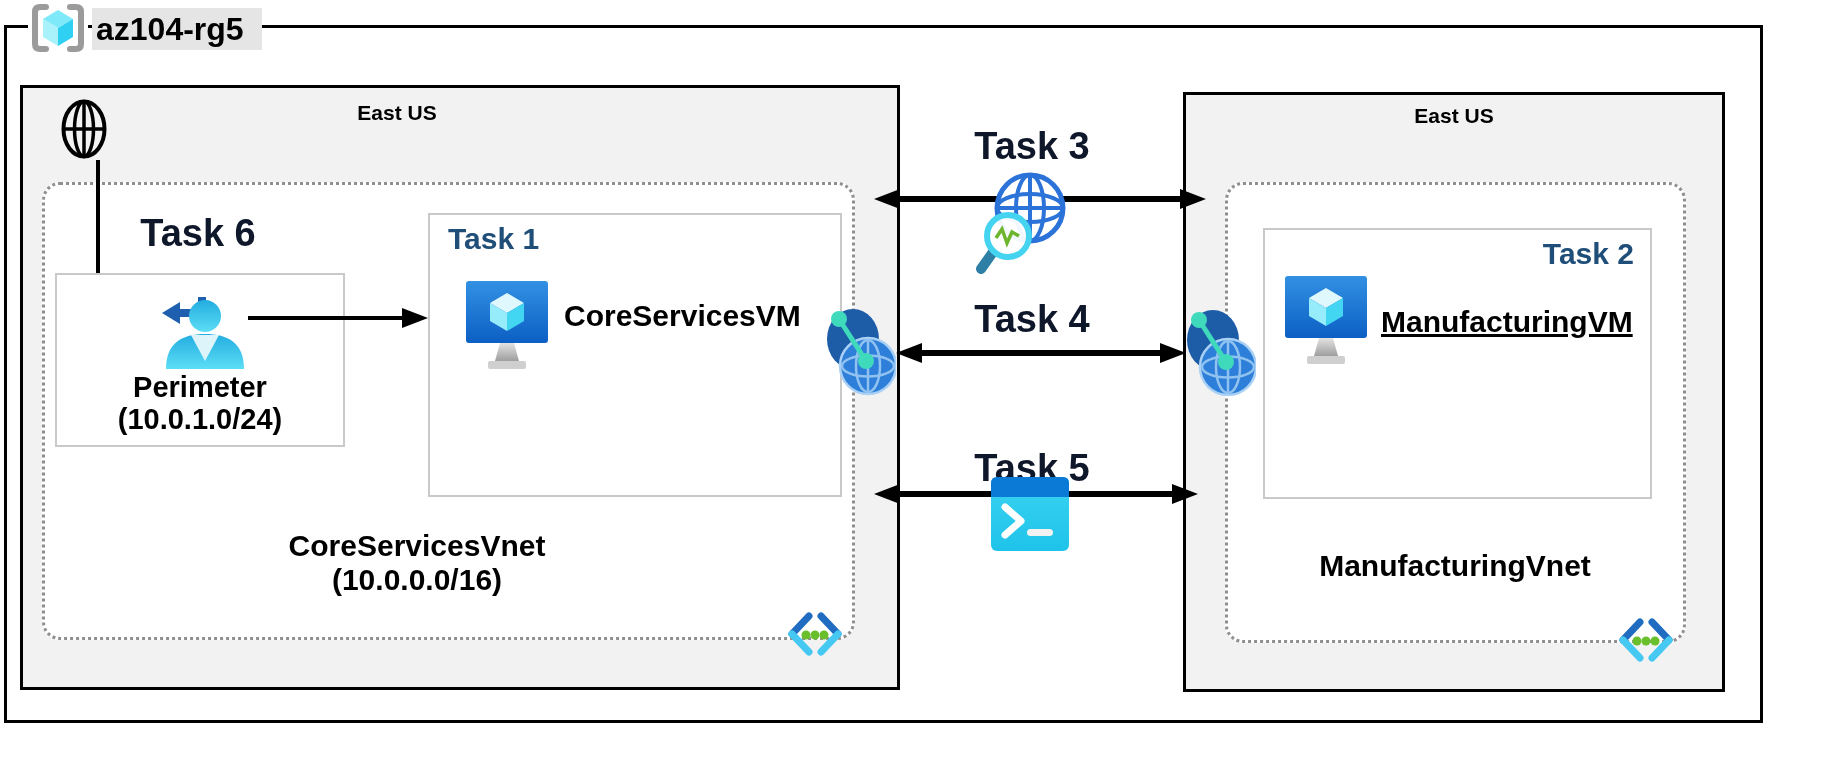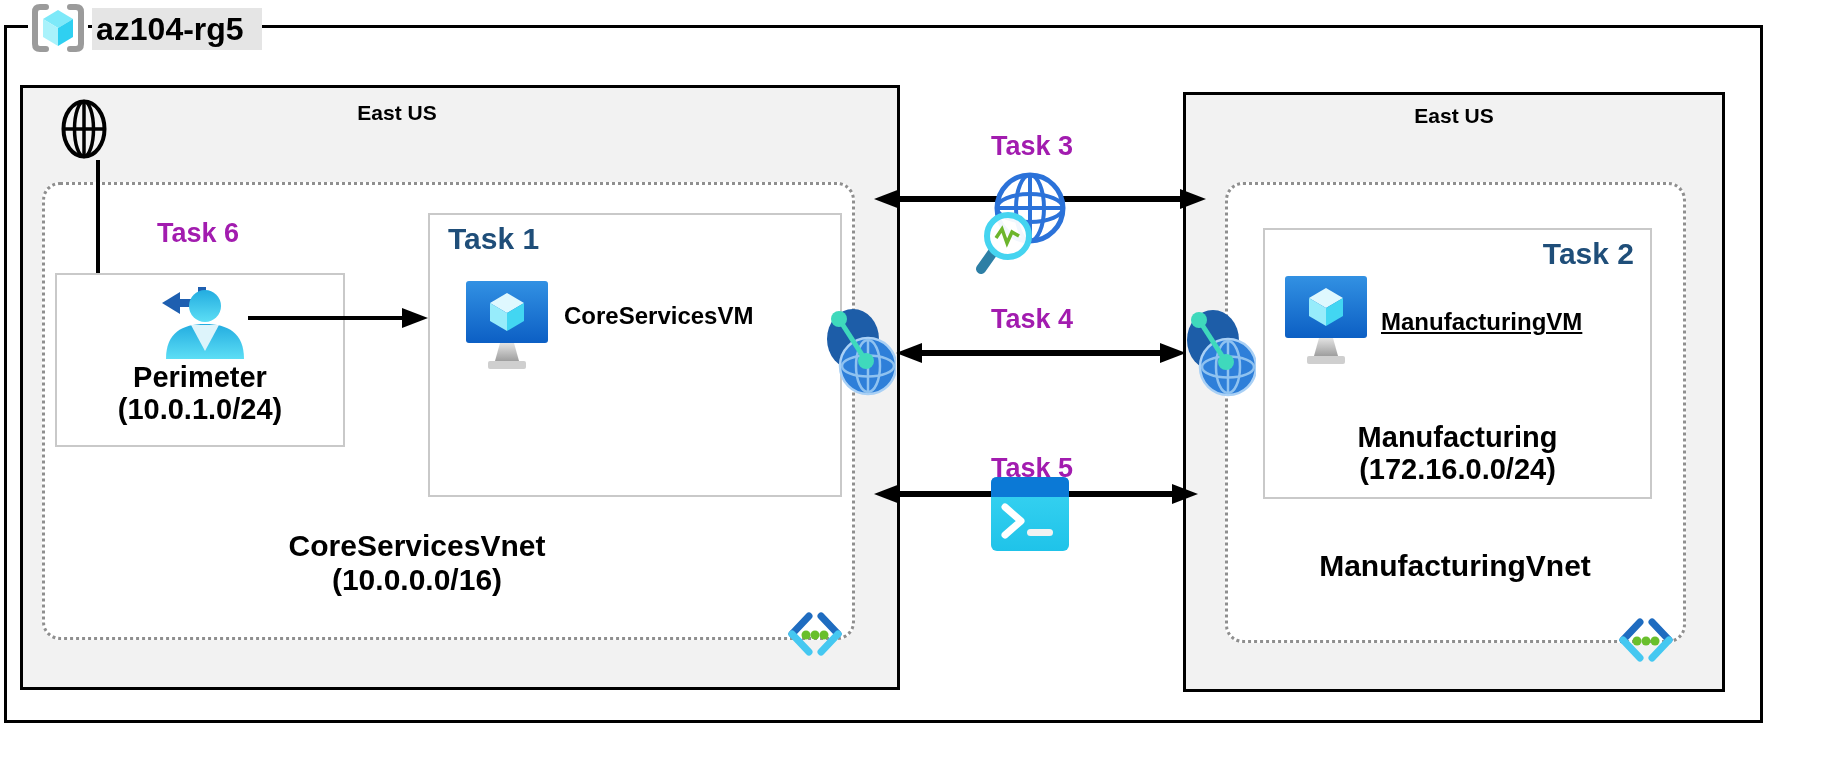--- a/index.html
+++ b/index.html
@@ -15,35 +15,35 @@
   .region-left{left:20px;top:85px;width:880px;height:605px;}
   .region-right{left:1183px;top:92px;width:542px;height:600px;}
   .region-title{font-size:21px;text-align:center;width:240px;}
   .eastus-left{left:277px;top:101px;}
   .eastus-right{left:1334px;top:104px;}
 
   .vnet{background:#fff;border:3px dotted #8f8f8f;border-radius:18px;box-sizing:border-box;}
   .vnet-left{left:42px;top:182px;width:813px;height:458px;}
   .vnet-right{left:1225px;top:182px;width:461px;height:461px;}
 
-  .task-label{font-size:27px;color:#a21caf;text-align:center;width:160px;line-height:32px;}
+  .task-label{font-size:38px;color:#0f172a;text-align:center;width:160px;line-height:32px;}
   .task6{left:118px;top:217px;}
   .task3{left:952px;top:130px;}
   .task4{left:952px;top:303px;}
   .task5{left:952px;top:452px;}
 
   .subnet-box{background:#fff;border:2px solid #c9c9c9;box-sizing:border-box;}
   .perimeter-box{left:55px;top:273px;width:290px;height:174px;display:flex;flex-direction:column;
-                 align-items:center;padding-top:6px;}
+                 align-items:center;padding-top:16px;}
   .name-line{font-size:29px;line-height:32px;text-align:center;}
 
   .task1-box{left:428px;top:213px;width:414px;height:284px;}
   .task2-box{left:1263px;top:228px;width:389px;height:271px;}
   .corner-label{position:absolute;font-size:30px;color:#1f4e79;line-height:32px;}
-  .vm-name{position:absolute;font-size:24px;line-height:34px;}
+  .vm-name{position:absolute;font-size:30px;line-height:34px;}
   .subnet-caption{position:absolute;left:0;right:0;text-align:center;}
 
   .vnet-caption{width:400px;text-align:center;font-size:30px;line-height:34px;}
   .vnet-caption-left{left:217px;top:529px;}
   .vnet-caption-right{left:1255px;top:549px;}
 
   svg{display:block;}
 </style>
 </head>
 <body>
@@ -255,24 +255,20 @@
         </defs>
         <rect x="0" y="0" width="82" height="62" rx="3" fill="url(#vmg2)"></rect>
         <polygon points="41,12 58,22 41,32 24,22" fill="#dff8fe"></polygon>
         <polygon points="24,22 41,32 41,50 24,40" fill="#97ecfb"></polygon>
         <polygon points="58,22 41,32 41,50 58,40" fill="#42d6f2"></polygon>
         <polygon points="34,62 48,62 53,80 29,80" fill="url(#standg2)"></polygon>
         <rect x="22" y="80" width="38" height="8" rx="2" fill="#cfcfcf"></rect>
       </svg>
     </div>
     <div class="vm-name" style="left:116px;top:75px;text-decoration:underline;">ManufacturingVM</div>
-    <div class="subnet-caption" style="bottom:12px;">
-      <div class="name-line">Manufacturing</div>
-      <div class="name-line">(172.16.0.0/24)</div>
-    </div>
   </div>
 
   <div class="abs vnet-caption vnet-caption-right">
     <div>ManufacturingVnet</div>
   </div>
 
   <div class="abs" style="left:1617px;top:617px;">
     <svg width="58" height="46" viewBox="0 0 58 46">
       <polyline points="23,5 6,23" fill="none" stroke="#1f6cc0" stroke-width="7" stroke-linecap="round"></polyline>
       <polyline points="6,23 23,41" fill="none" stroke="#45c8f1" stroke-width="7" stroke-linecap="round"></polyline>

